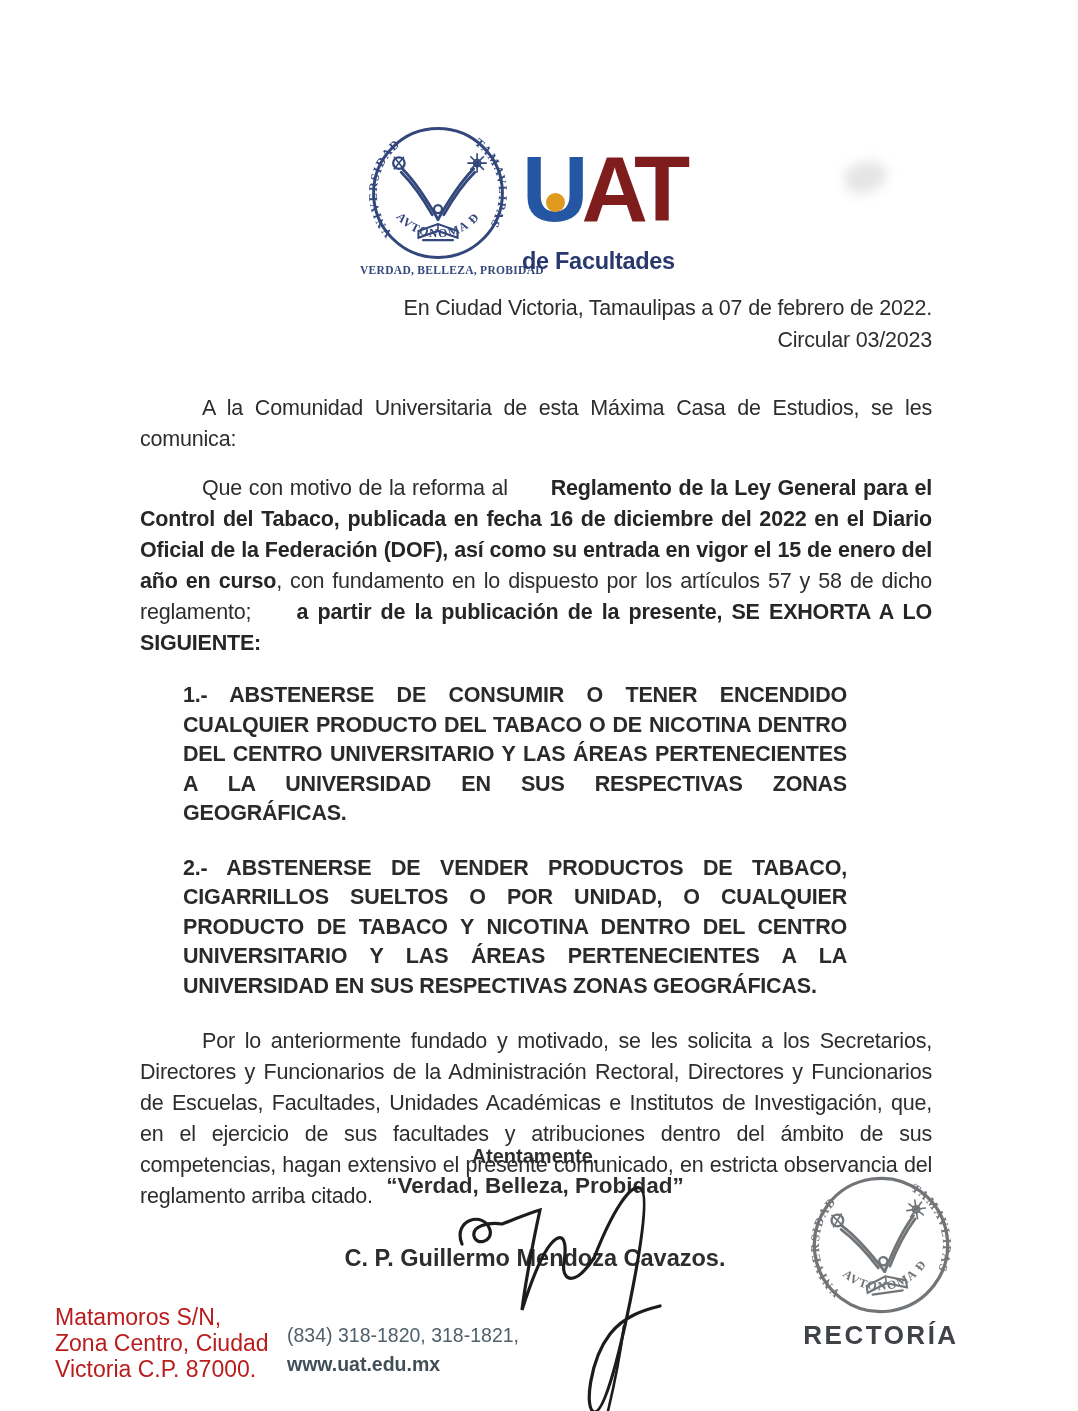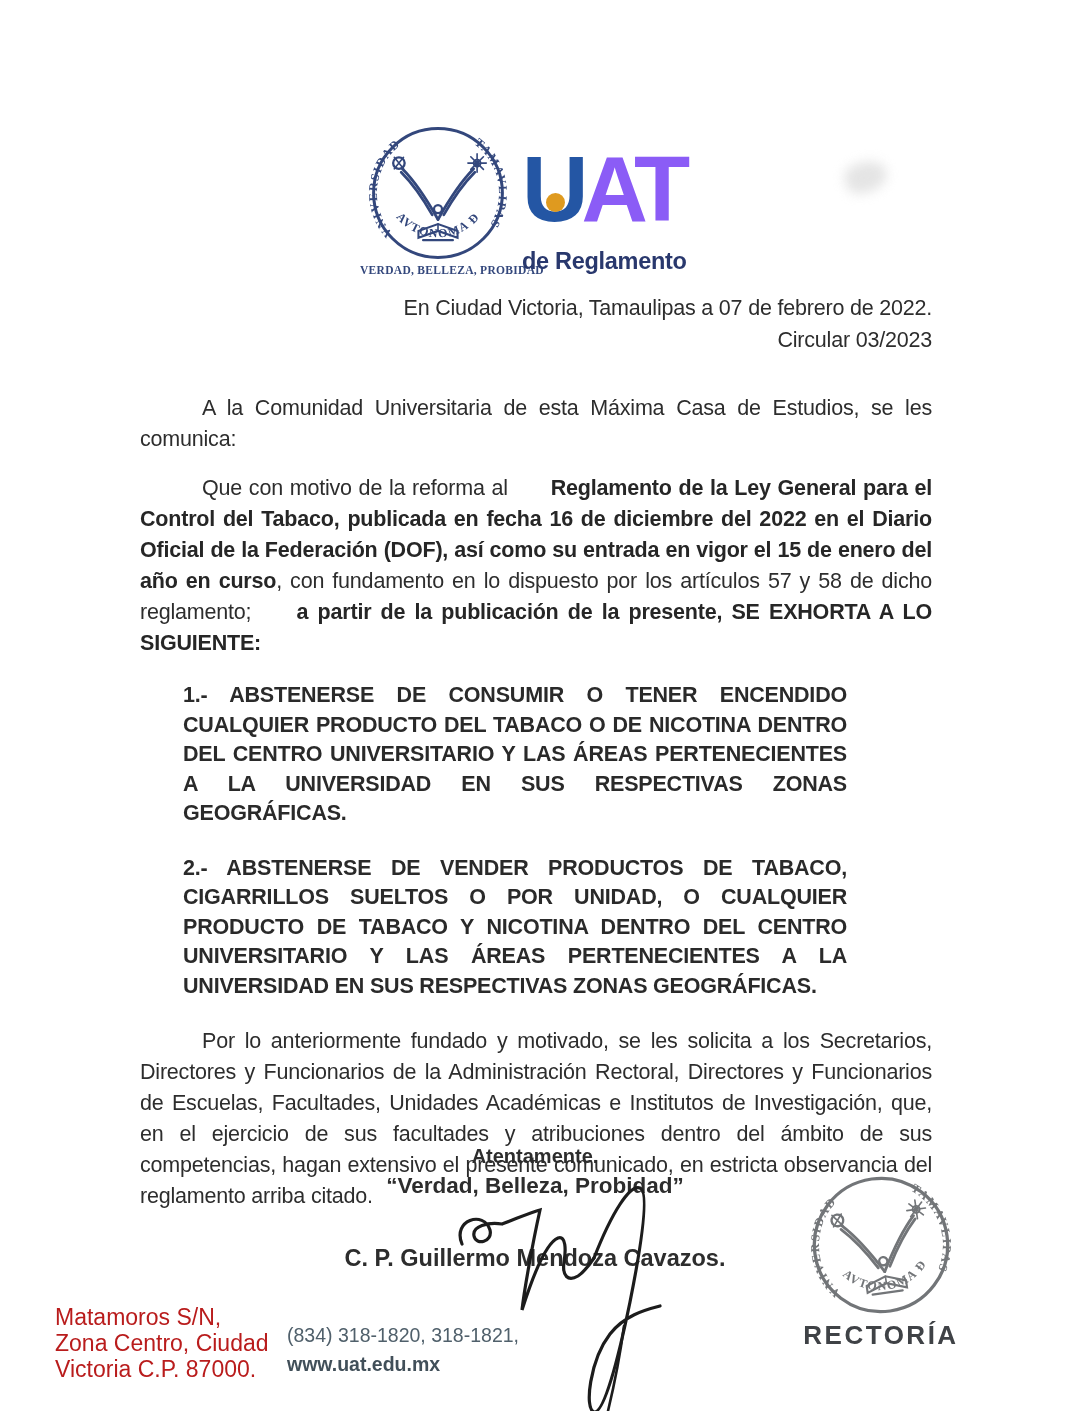--- a/index.html
+++ b/index.html
@@ -19,21 +19,21 @@
   .header-seal svg { display:block; margin:0 auto; }
   .seal-motto {
     margin-top:2px;
     font-family:"Liberation Serif", serif;
     font-weight:700; font-size:11.5px; letter-spacing:.3px;
     color:#33477c; white-space:nowrap;
   }
   .uat-logo { position:absolute; left:522px; top:146px; width:230px; }
   .uat-word { position:relative; height:92px; font-weight:800; font-size:92px; line-height:86px; letter-spacing:-7px; }
   .uat-u { color:#2456a4; }
-  .uat-at { color:#8b5cf6; }
+  .uat-at { color:#7f1d1d; }
   .uat-dot { position:absolute; left:24px; top:47px; width:19px; height:19px; border-radius:50%; background:#df9a1f; }
   .uat-name { margin-top:8px; font-weight:700; font-size:23.5px; line-height:31px; color:#29386d; letter-spacing:-0.3px; }
 
   .smudge {
     position:absolute; left:845px; top:162px; width:42px; height:30px;
     background:#cfcfcf; border-radius:40% 60% 55% 45%;
     filter:blur(6px); opacity:.55; transform:rotate(-18deg);
   }
 
   
@@ -118,21 +118,21 @@
     </svg>
     <div class="seal-motto">VERDAD, BELLEZA, PROBIDAD</div>
   </div>
 
   <div class="uat-logo">
     <div class="uat-word">
       <span class="uat-u">U</span><span class="uat-at">AT</span>
       <span class="uat-dot"></span>
     </div>
     <div class="uat-name">
-      <div>de Reglamento</div>
+      <div>de Facultades</div>
     </div>
   </div>
 
   <div class="smudge"></div>
 
   <div class="content">
     <div class="dateline">
       <div>En Ciudad Victoria, Tamaulipas a 07 de febrero de 2022.</div>
       <div>Circular 03/2023</div>
     </div>

